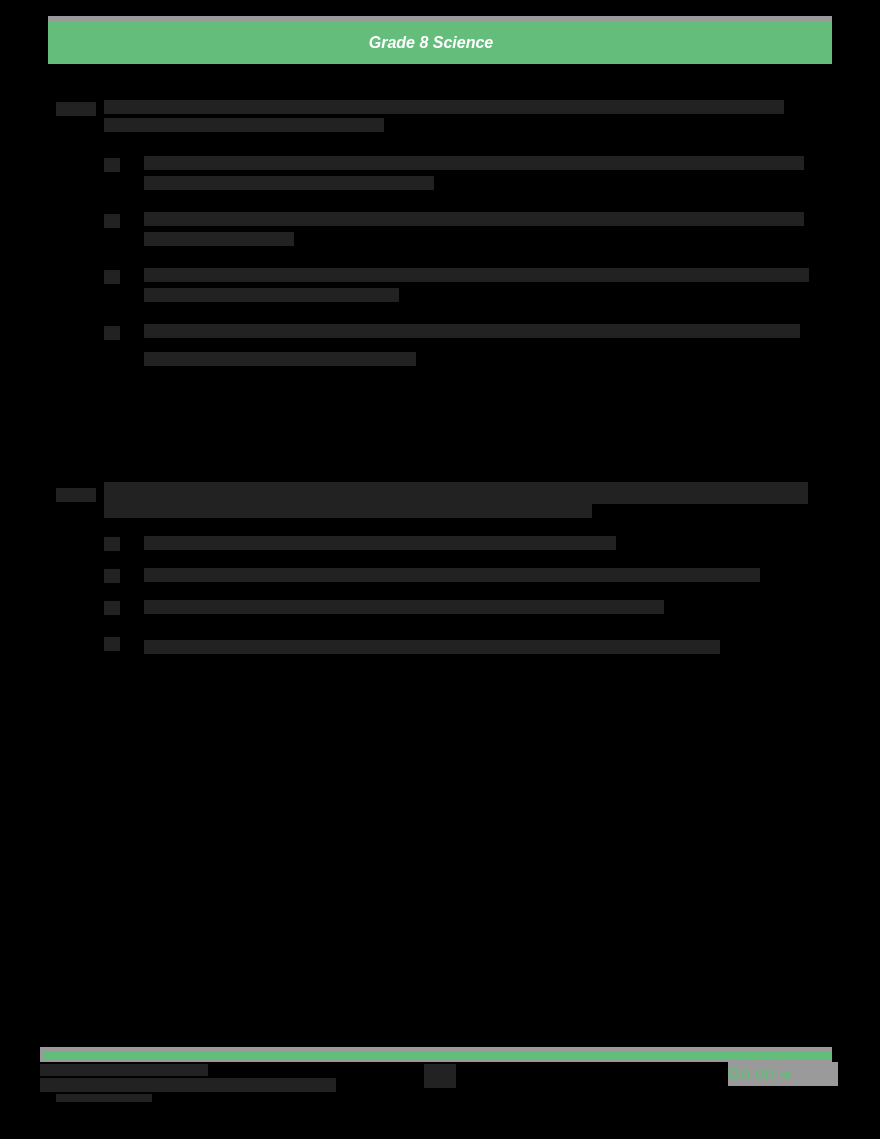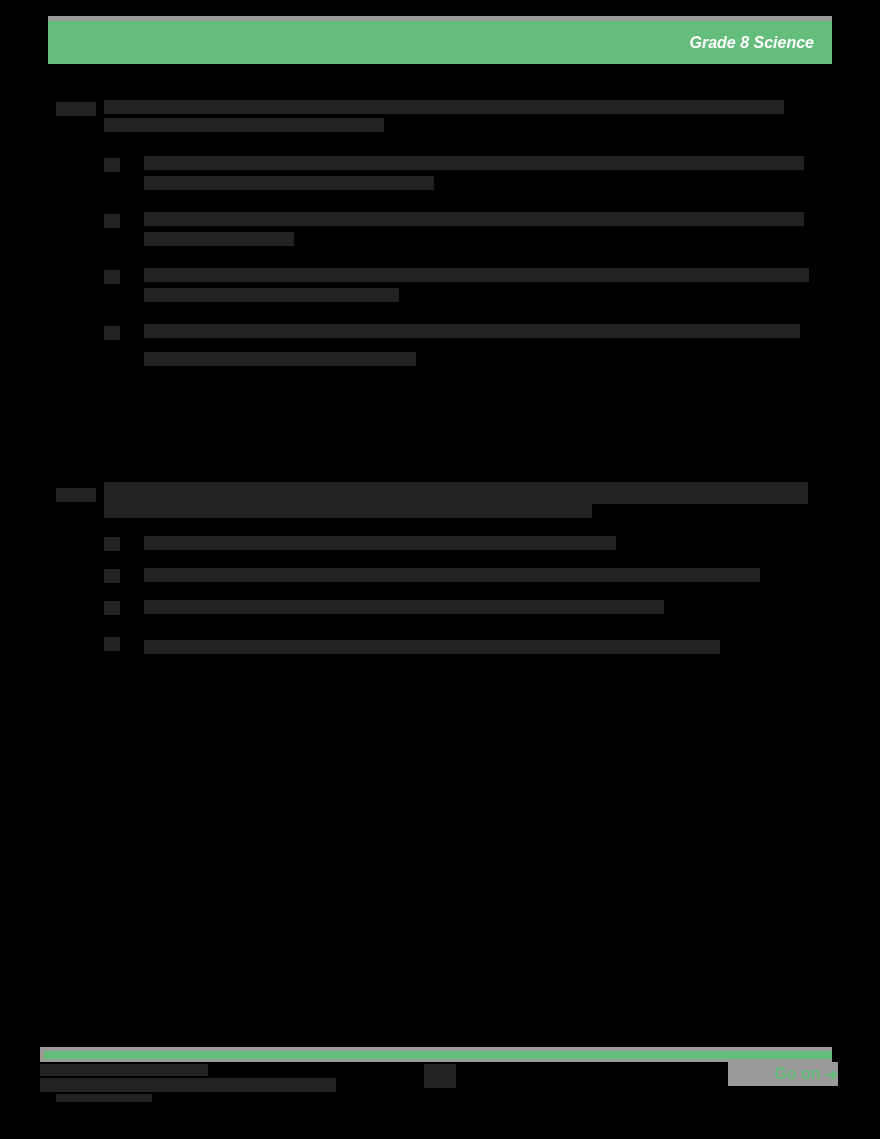--- a/index.html
+++ b/index.html
@@ -6,38 +6,38 @@
   body {
     width: 880px; height: 1139px; background: #000; position: relative;
     font-family: "Liberation Sans", sans-serif; overflow: hidden;
   }
   .header-wrap {
     position: absolute; left: 48px; top: 16px; width: 784px; height: 48px;
     background: #9a9a9a;
   }
   .header {
     position: absolute; left: 0; top: 5px; width: 784px; height: 43px;
-    background: #64bd7a; display: flex; align-items: center; justify-content: flex-end;
+    background: #64bd7a; display: flex; align-items: center; justify-content: center;
   }
   .header-title {
     color: #fff; font-style: italic; font-weight: bold; font-size: 16px;
     margin-right: 18px;
   }
   .redact { position: absolute; background: #222222; height: 14px; }
   .qnum { position: absolute; background: #222222; width: 40px; height: 14px; }
   .opt-letter { position: absolute; background: #222222; width: 16px; height: 14px; }
   .footer-bar {
     position: absolute; left: 40px; top: 1047px; width: 792px; height: 15px; background: #9a9a9a;
   }
   .footer-bar-inner {
     position: absolute; left: 4px; top: 4px; right: 0; height: 8px; background: #64bd7a;
   }
   .go-on {
     position: absolute; left: 728px; top: 1062px; width: 110px; height: 24px;
-    background: #9a9a9a; display: flex; align-items: center; justify-content: flex-end;
+    background: #9a9a9a; display: flex; align-items: center; justify-content: flex-start;
     color: #64bd7a; font-weight: bold; font-size: 16px; gap: 4px;
   }
   .go-on .arrow { font-size: 16px; }
 </style>
 </head>
 <body>
 
 <div class="header-wrap">
   <div class="header">
     <span class="header-title">Grade 8 Science</span>

